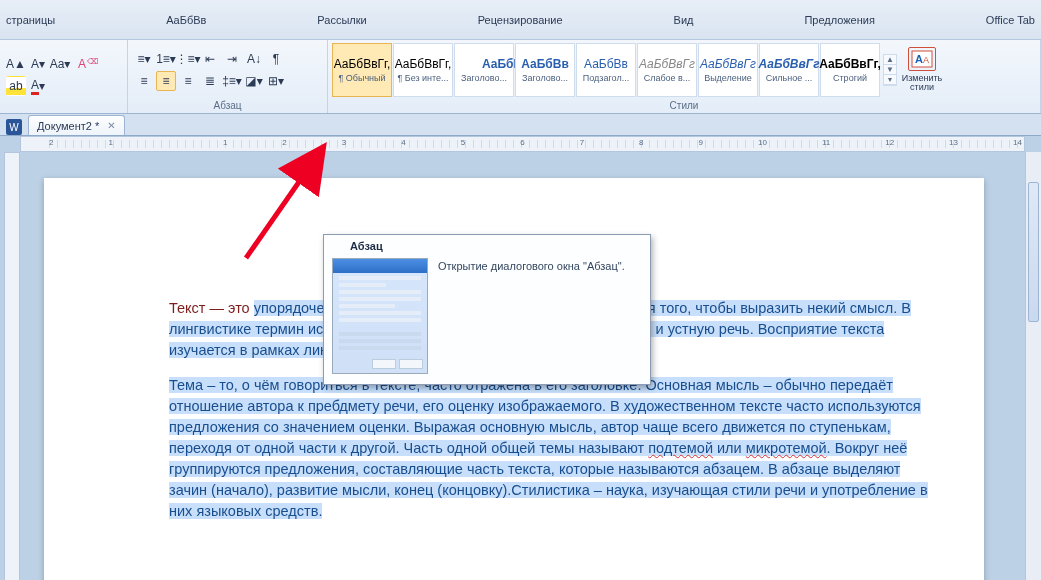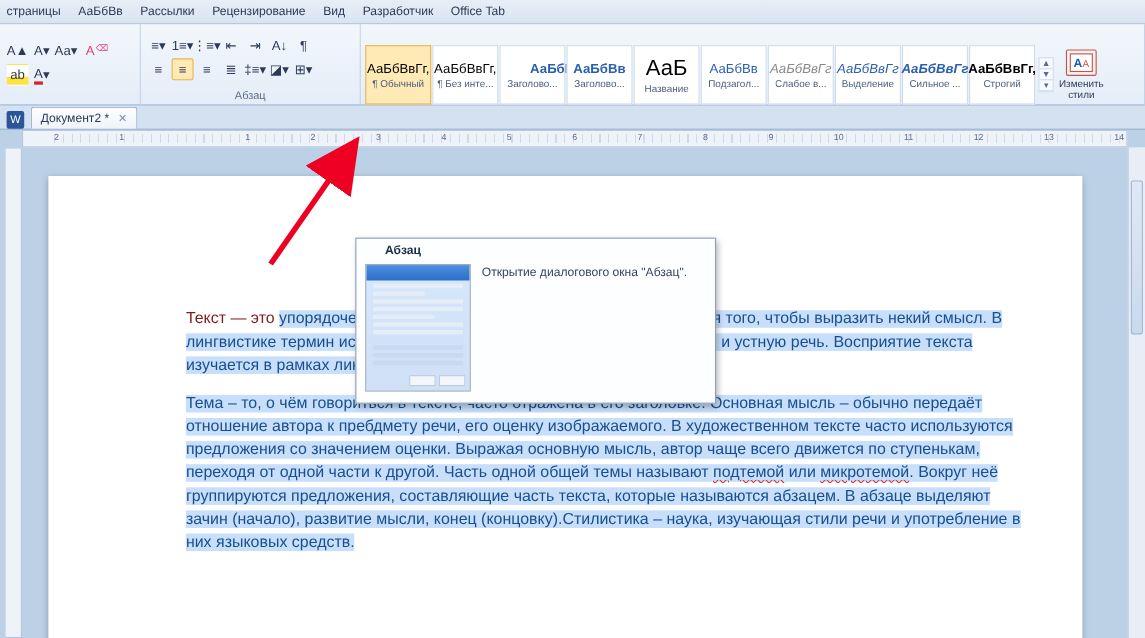--- a/index.html
+++ b/index.html
@@ -1,18 +1,18 @@
 <!DOCTYPE html>
 <html><head>
 <meta charset="utf-8">
 <style>
   * { box-sizing: border-box; margin: 0; padding: 0; font-family: "Segoe UI", Tahoma, Arial, sans-serif; }
   body { background: #bcd1e6; width: 1041px; height: 580px; overflow: hidden; font-size: 11px; }
 
-  .menubar { background: linear-gradient(#e7eef7, #d9e4f1); height: 22px; display: flex; align-items: center; padding: 0 6px; gap: 16px; color: #2b3a55; border-bottom: 1px solid #b6c8de; }
+  .menubar { background: linear-gradient(#e7eef7, #d9e4f1); height: 40px; display: flex; align-items: center; padding: 0 6px; gap: 16px; color: #2b3a55; border-bottom: 1px solid #b6c8de; justify-content: space-between; }
   .menubar span { cursor: default; }
 
   .ribbon { background: linear-gradient(#f3f7fc, #e4edf8); height: 74px; display: flex; border-bottom: 1px solid #9db5d3; position: relative; }
   .rgroup { border-right: 1px solid #c3d4e8; display: flex; flex-direction: column; position: relative; }
   .rgroup-body { flex: 1; display: flex; align-items: center; padding: 2px 6px; gap: 3px; }
   .rgroup-label { text-align: center; font-size: 10px; color: #5a6d88; padding: 1px 0 2px 0; position: relative; }
   .ic { width: 20px; height: 20px; display: inline-flex; align-items: center; justify-content: center; border: 1px solid transparent; border-radius: 2px; font-size: 12px; color: #2b3a55; }
   .col { display: flex; flex-direction: column; gap: 2px; }
   .row { display: flex; gap: 2px; }
   .sel { background: #ffe9b4 !important; border: 1px solid #e9b551 !important; }
@@ -63,21 +63,21 @@
 </style>
 </head>
 <body>
 
 <div class="menubar">
   <span>страницы</span>
   <span>АаБбВв</span>
   <span>Рассылки</span>
   <span>Рецензирование</span>
   <span>Вид</span>
-  <span>Разработчик</span>
+  <span>Предложения</span>
   <span>Office Tab</span>
 </div>
 
 <div class="ribbon">
 
   <div class="rgroup" style="width:128px">
     <div class="rgroup-body">
       <div class="col">
         <div class="row">
           <span class="ic">A▲</span>
@@ -116,41 +116,37 @@
           <span class="ic">‡≡▾</span>
           <span class="ic">◪▾</span>
           <span class="ic">⊞▾</span>
         </div>
       </div>
     </div>
     <div class="rgroup-label">Абзац</div>
   </div>
 
   <div class="rgroup" style="flex:1">
-    <div class="rgroup-body" style="padding:19px 4px;">
+    <div class="rgroup-body" style="padding:2px 4px;">
       <div class="styles-gallery" id="styles-gallery">
           <div class="style-item sel">
             <div class="preview">АаБбВвГг,</div>
             <div class="pname">¶ Обычный</div>
           </div>
           <div class="style-item">
             <div class="preview">АаБбВвГг,</div>
             <div class="pname">¶ Без инте...</div>
           </div>
           <div class="style-item">
             <div class="preview" style="color: rgb(42, 95, 176); font-weight: bold; margin-left: 36px;">АаБбВ</div>
             <div class="pname">Заголово...</div>
           </div>
           <div class="style-item">
             <div class="preview" style="color: rgb(42, 95, 176); font-weight: bold;">АаБбВв</div>
             <div class="pname">Заголово...</div>
-          </div>
-          <div class="style-item">
-            <div class="preview" style="font-size: 20px;">АаБ</div>
-            <div class="pname">Название</div>
           </div>
           <div class="style-item">
             <div class="preview" style="color: rgb(42, 95, 176);">АаБбВв</div>
             <div class="pname">Подзагол...</div>
           </div>
           <div class="style-item">
             <div class="preview" style="font-style: italic; color: rgb(136, 136, 136);">АаБбВвГг</div>
             <div class="pname">Слабое в...</div>
           </div>
           <div class="style-item">

